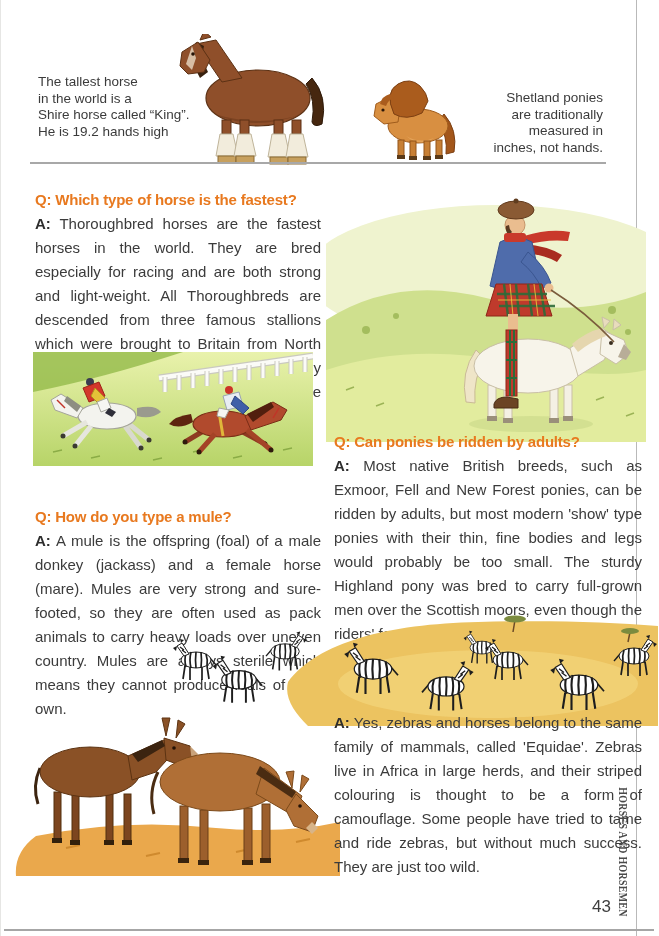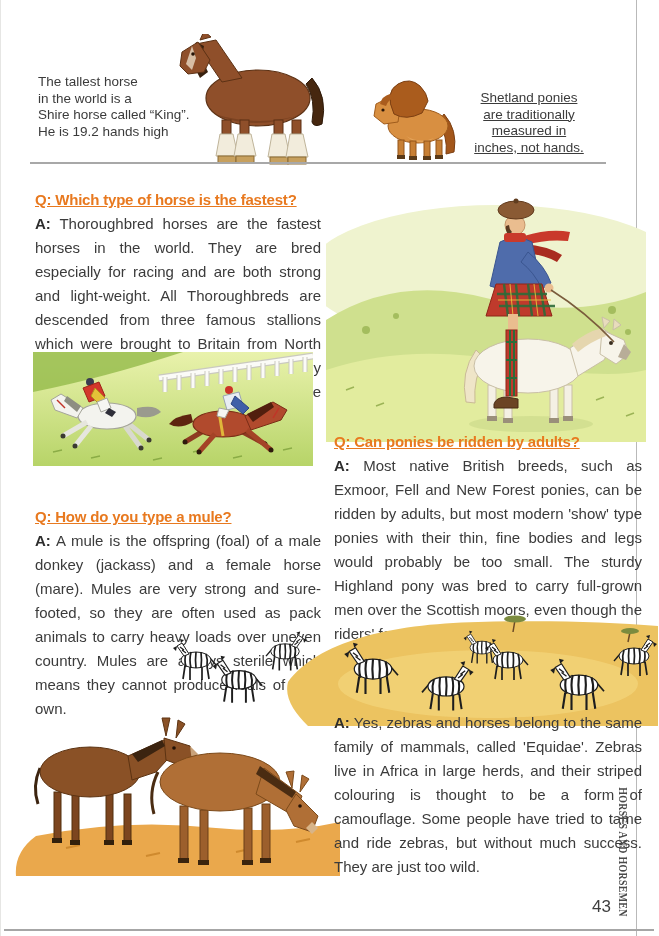--- a/index.html
+++ b/index.html
@@ -3,31 +3,31 @@
 <meta charset="utf-8">
 <style>
   html,body{margin:0;padding:0;background:#ffffff;}
   #page{
     position:relative;width:659px;height:936px;background:#ffffff;overflow:hidden;
     font-family:"Liberation Sans", sans-serif;color:#3b3b3b;
   }
   .abs{position:absolute;}
   
   .caption{font-size:13.5px;line-height:16.5px;color:#3b3b3b;}
-  .caption.right{text-align:center;text-decoration:underline;}
+  .caption.right{text-align:right;}
   
   .rule{background:#a8a8a8;}
   .edge-right{left:636px;top:0;width:1px;height:936px;background:#b9b9b9;}
   .edge-left{left:0;top:0;width:1px;height:936px;background:#e6e6e4;}
   .edge-bottom{left:4px;top:929px;width:650px;height:2px;background:#a6a6a6;}
   
   .qa{position:absolute;}
   .qa .q{
     color:#e8791f;font-weight:700;font-size:15px;line-height:19px;
-    letter-spacing:-0.2px;margin-bottom:3px;text-decoration:underline;
+    letter-spacing:-0.2px;margin-bottom:3px;
   }
   .qa .a{
     font-size:15px;line-height:24px;text-align:justify;color:#3b3b3b;
   }
   .qa .a b{color:#2e2e2e;}
   
   .spine{
     left:622px;top:852px;white-space:nowrap;
     transform:translate(-50%,-50%) rotate(90deg) scale(0.82,1);
     font-family:"Liberation Serif", serif;font-weight:700;font-size:12px;

